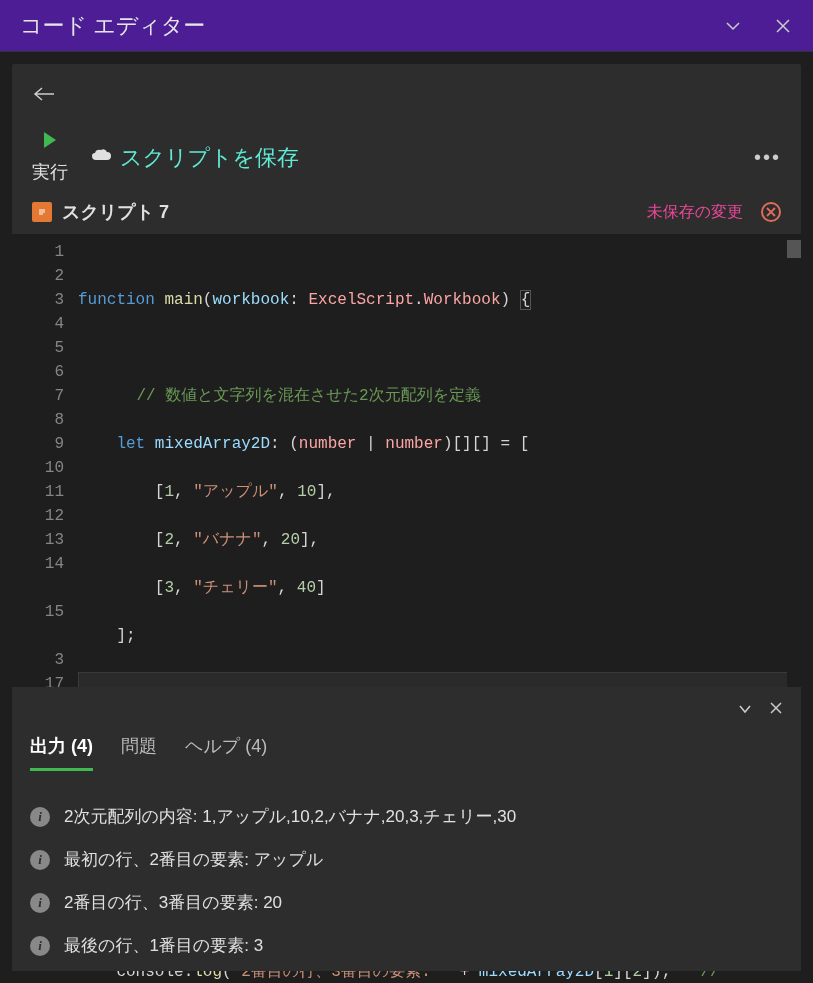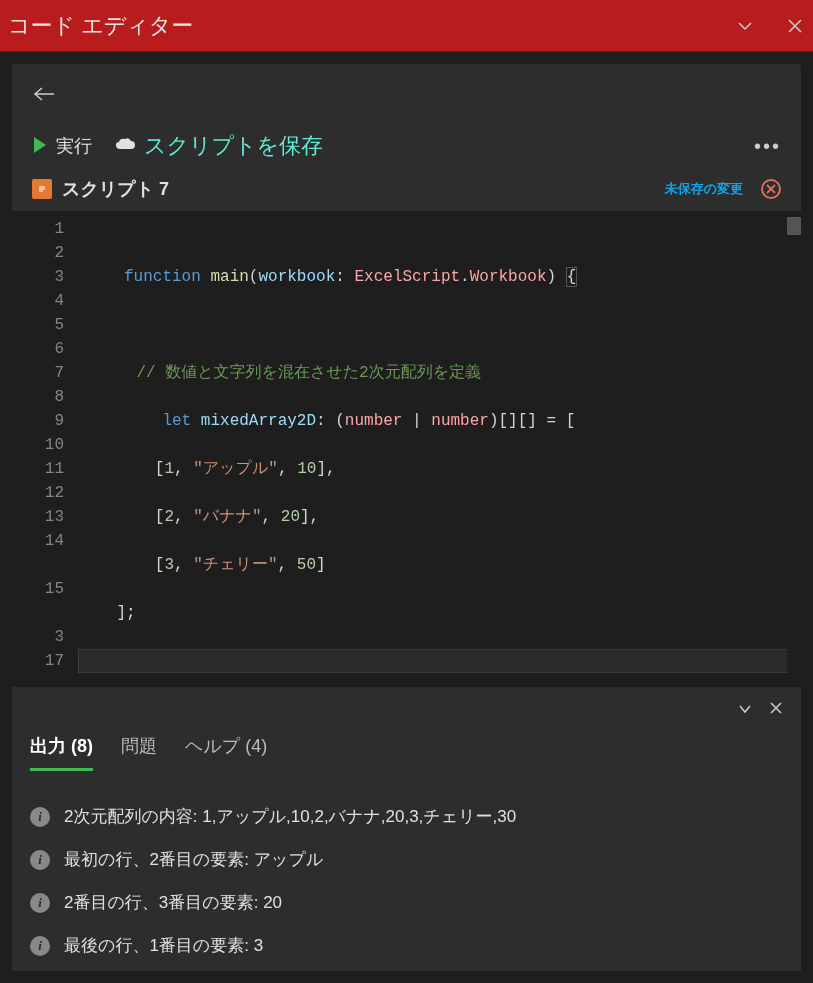--- a/index.html
+++ b/index.html
@@ -9,22 +9,22 @@
   background: #1e1e1e;
   color: #cccccc;
   font-family: "Segoe UI", "Meiryo", sans-serif;
   font-size: 14px;
   overflow: hidden;
 }
 .title-bar {
   height: 52px;
   display: flex;
   align-items: center;
-  padding: 0 8px;
-  background: #b91c1c;
+  padding: 0 20px;
+  background: #4c1d95;
   border-bottom: 1px solid #333;
 }
 .title-bar-text {
   font-size: 22px;
   color: #e5e5e5;
   flex: 1;
 }
 .title-icon {
   margin-left: 16px;
   cursor: pointer;
@@ -60,20 +60,21 @@
   display: flex;
   align-items: center;
   padding: 6px 20px 16px 20px;
   gap: 12px;
 }
 .run-btn {
   display: flex;
   align-items: center;
   gap: 8px;
   cursor: pointer;
+  flex-direction: column;
 }
 .play-icon {
   color: #3fb950;
 }
 .run-label {
   font-size: 18px;
   color: #e0e0e0;
 }
 .save-btn {
   display: flex;
@@ -113,23 +114,22 @@
   color: #fff;
   font-size: 12px;
 }
 .script-name {
   font-size: 18px;
   font-weight: 600;
   color: #e0e0e0;
   flex: 1;
 }
 .unsaved {
-  font-size: 13px;
-  color: #0ea5e9;
-  font-weight: bold;
+  font-size: 16px;
+  color: #ec4899;
 }
 .unsaved-icon {
   width: 20px;
   height: 20px;
   border-radius: 50%;
   border: 2px solid #e06c5c;
   display: flex;
   align-items: center;
   justify-content: center;
   color: #e06c5c;
@@ -154,21 +154,21 @@
 }
 .gutter div { height: 24px; }
 .code {
   padding: 6px 0;
   white-space: pre;
   flex: 1;
   position: relative;
 }
 .code-line { height: 24px; }
 .wrapped { padding-left: 88px; }
-.kw { color: #569cd6; margin-left: 46px; }
+.kw { color: #569cd6; }
 .fn { color: #dcdcaa; }
 .type { color: #fca5a5; }
 .param { color: #9cdcfe; }
 .str { color: #ce9178; }
 .num { color: #b5cea8; }
 .cmt { color: #6a9955; margin-left: 20px; }
 .punct { color: #d4d4d4; }
 .ident { color: #d4d4d4; }
 .brace-hl { border: 1px solid #555; }
 .cursor-line {
@@ -337,21 +337,21 @@
       <div>17</div>
     </div>
     <div class="code">
       <div class="cursor-line" style="top:438px;"></div>
 <div class="code-line"><span class="kw">function</span> <span class="fn">main</span><span class="punct">(</span><span class="param">workbook</span><span class="punct">:</span> <span class="type">ExcelScript</span><span class="punct">.</span><span class="type">Workbook</span><span class="punct">)</span> <span class="punct brace-hl">{</span></div>
 <div class="code-line"></div>
 <div class="code-line">    <span class="cmt">// 数値と文字列を混在させた2次元配列を定義</span></div>
 <div class="code-line">    <span class="kw">let</span> <span class="param">mixedArray2D</span><span class="punct">: (</span><span class="type">number</span> <span class="punct">|</span> <span class="type">number</span><span class="punct">)[][] = [</span></div>
 <div class="code-line">        <span class="punct">[</span><span class="num">1</span><span class="punct">,</span> <span class="str">"アップル"</span><span class="punct">,</span> <span class="num">10</span><span class="punct">],</span></div>
 <div class="code-line">        <span class="punct">[</span><span class="num">2</span><span class="punct">,</span> <span class="str">"バナナ"</span><span class="punct">,</span> <span class="num">20</span><span class="punct">],</span></div>
-<div class="code-line">        <span class="punct">[</span><span class="num">3</span><span class="punct">,</span> <span class="str">"チェリー"</span><span class="punct">,</span> <span class="num">50</span><span class="punct">]</span></div>
+<div class="code-line">        <span class="punct">[</span><span class="num">3</span><span class="punct">,</span> <span class="str">"チェリー"</span><span class="punct">,</span> <span class="num">40</span><span class="punct">]</span></div>
 <div class="code-line">    <span class="punct">];</span></div>
 <div class="code-line"></div>
 <div class="code-line">    <span class="ident">console</span><span class="punct">.</span><span class="fn">log</span><span class="punct">(</span><span class="str">"2次元配列の内容: "</span> <span class="punct">+</span> <span class="param">mixedArray2D</span><span class="punct">);</span></div>
 <div class="code-line"></div>
 <div class="code-line">    <span class="cmt">// 2次元配列内の各要素にアクセス</span></div>
 <div class="code-line">    <span class="ident">console</span><span class="punct">.</span><span class="fn">log</span><span class="punct">(</span><span class="str">"最初の行、2番目の要素: "</span> <span class="punct">+</span> <span class="param">mixedArray2D</span><span class="punct">[</span><span class="num">0</span><span class="punct">][</span><span class="num">1</span><span class="punct">]);</span> <span class="cmt">// "</span></div>
 <div class="code-line wrapped"><span class="cmt">アップル"</span></div>
 <div class="code-line">    <span class="ident">console</span><span class="punct">.</span><span class="fn">log</span><span class="punct">(</span><span class="str">"2番目の行、3番目の要素: "</span> <span class="punct">+</span> <span class="param">mixedArray2D</span><span class="punct">[</span><span class="num">1</span><span class="punct">][</span><span class="num">2</span><span class="punct">]);</span> <span class="cmt">// </span></div>
 
 
@@ -371,21 +371,21 @@
           <path d="M3 5 L8 11 L13 5" stroke="#ccc" stroke-width="1.5" fill="none"></path>
         </svg>
     </span>
     <span class="panel-icon">
       <svg width="14" height="14" viewBox="0 0 14 14">
           <path d="M2 2 L12 12 M12 2 L2 12" stroke="#ccc" stroke-width="1.5"></path>
         </svg>
     </span>
   </div>
   <div class="tabs">
-    <div class="tab active">出力 (8)</div>
+    <div class="tab active">出力 (4)</div>
     <div class="tab">問題</div>
     <div class="tab">ヘルプ (4)</div>
   </div>
   <div class="output">
     <div class="out-line">
       <span class="info-icon">i</span>
       <span>2次元配列の内容: 1,アップル,10,2,バナナ,20,3,チェリー,30</span>
     </div>
     <div class="out-line">
       <span class="info-icon">i</span>

